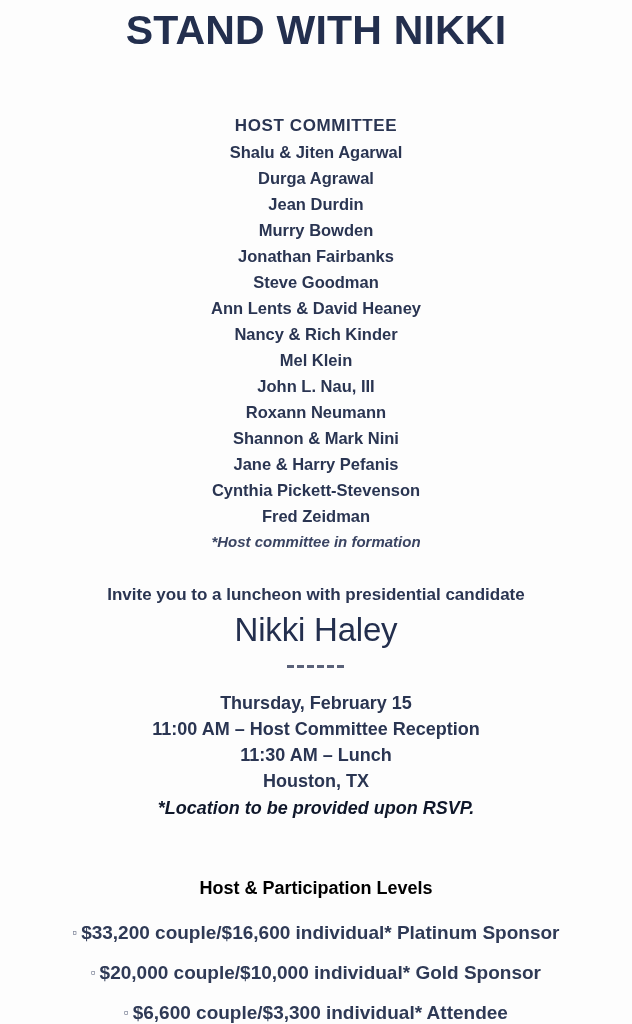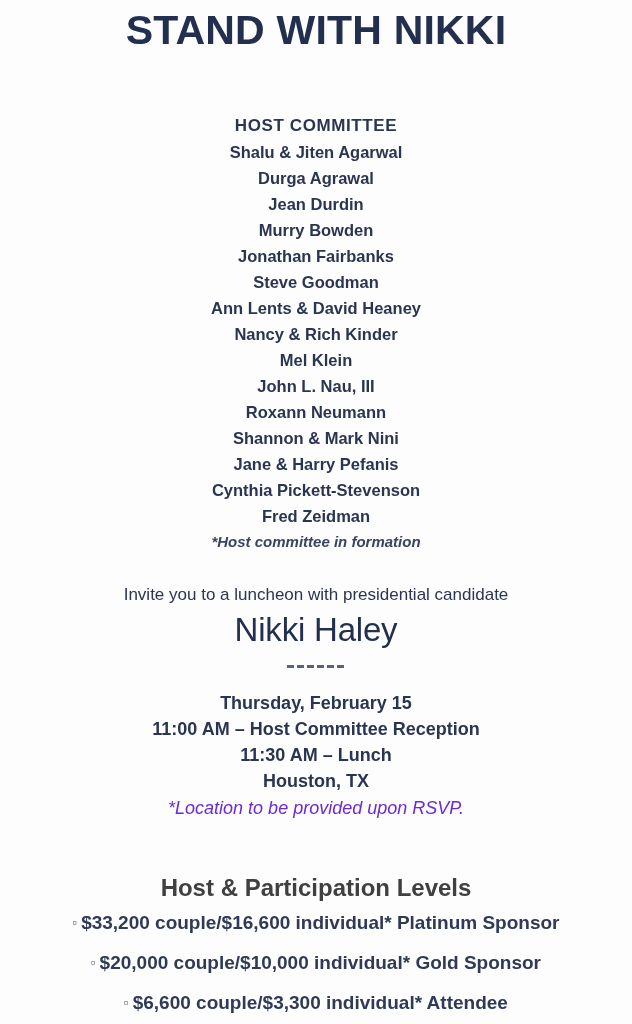--- a/index.html
+++ b/index.html
@@ -72,21 +72,21 @@
     color: #3a4462;
     margin: 0;
   }
 
   
   .invite-section {
     margin-top: 27px;
   }
   .invite-line {
     font-size: 17px;
-    font-weight: normal;
+    font-weight: bold;
     line-height: 26px;
     color: #2a3552;
     margin: 0;
     white-space: nowrap;
   }
   .candidate-name {
     font-size: 33px;
     font-weight: normal;
     line-height: 44px;
     color: #232f4e;
@@ -119,37 +119,37 @@
     font-size: 18px;
     font-weight: bold;
     line-height: 26px;
     color: #2a3552;
     margin: 0;
     white-space: nowrap;
   }
   .detail-note {
     font-size: 18px;
     font-style: italic;
-    font-weight: normal;
+    font-weight: bold;
     line-height: 28px;
-    color: #6d28d9;
+    color: #0f172a;
     margin: 0;
     white-space: nowrap;
   }
 
   
   .levels-section {
     margin-top: 53px;
   }
   .levels-heading {
-    font-size: 24px;
-    font-weight: bold;
-    line-height: 26px;
-    color: #404040;
-    margin: 2px;
+    font-size: 18px;
+    font-weight: bold;
+    line-height: 26px;
+    color: #000000;
+    margin: 12px;
   }
   .levels-list {
     list-style: none;
     margin: 0;
     padding: 0;
   }
   .levels-list li {
     font-size: 19px;
     font-weight: 600;
     line-height: 40px;

